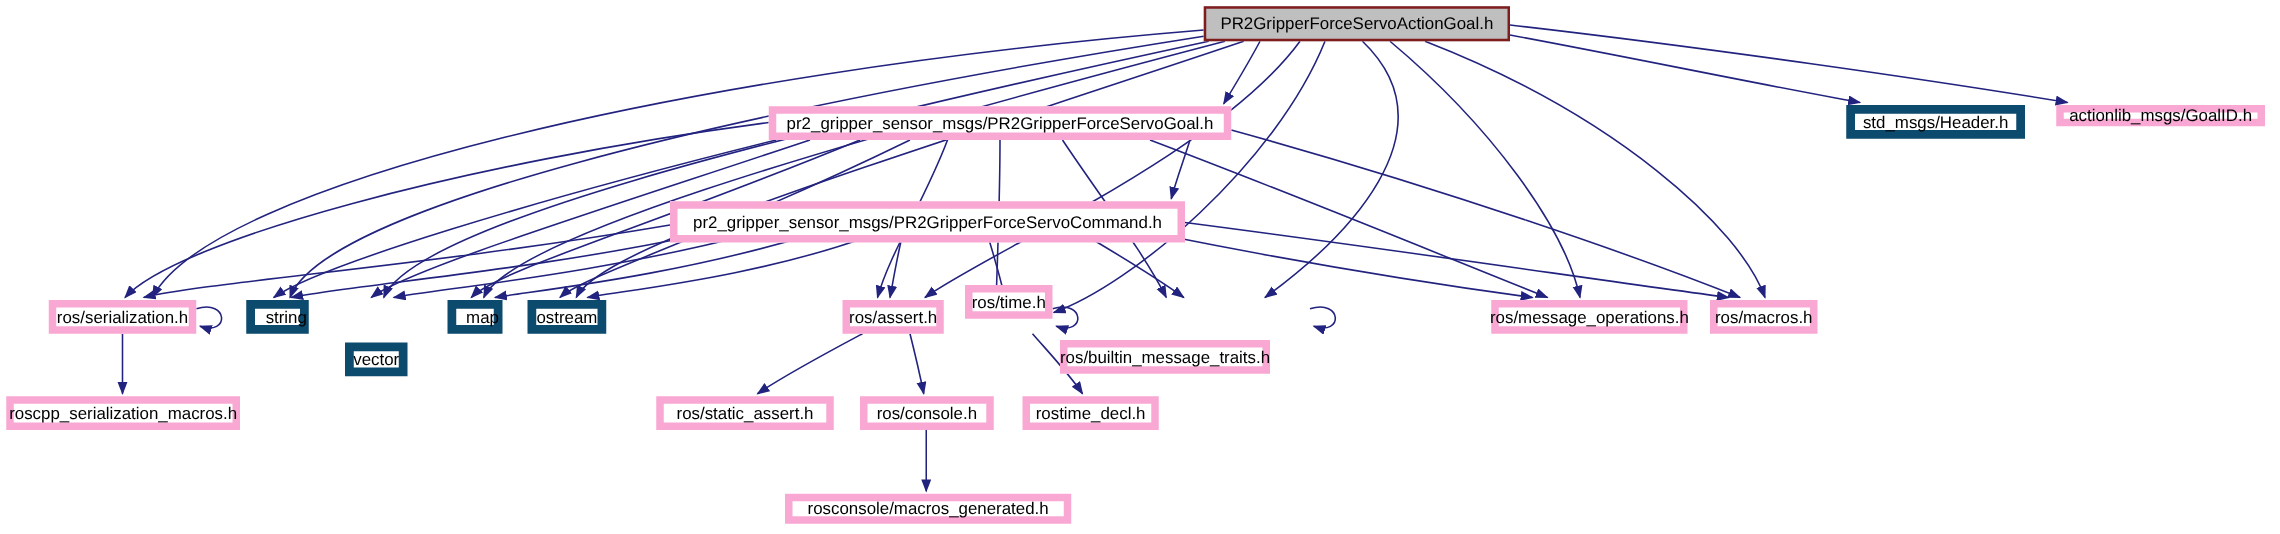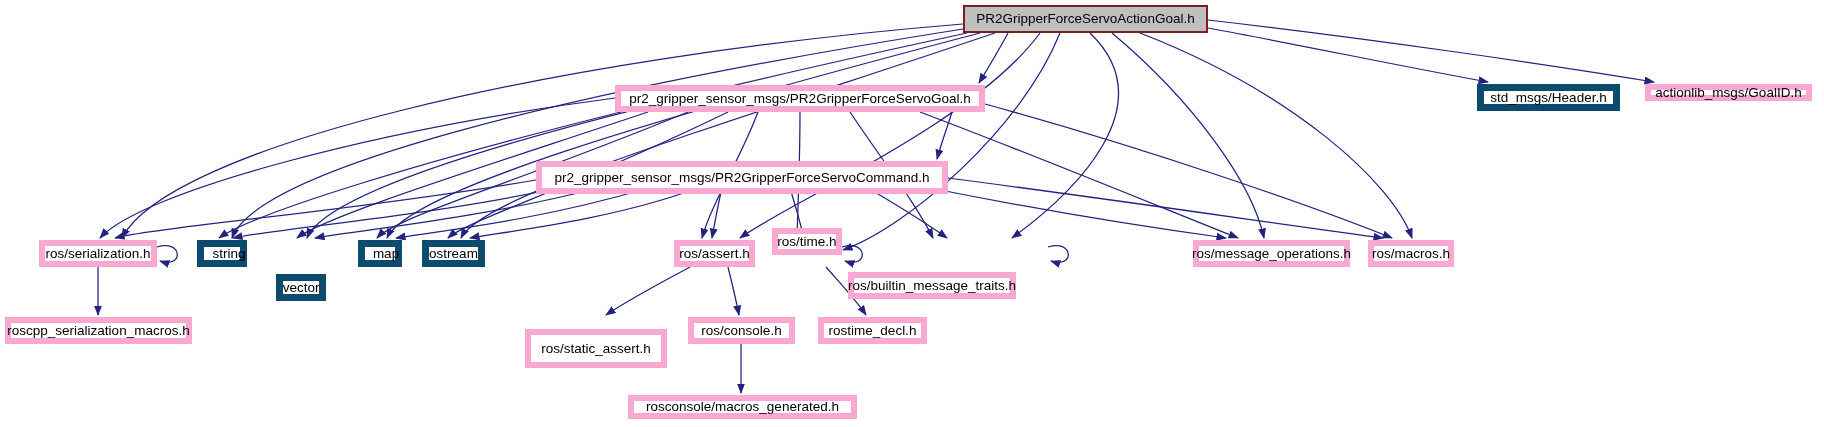--- a/index.html
+++ b/index.html
@@ -96,18 +96,18 @@
       <div class="node external" style="left: 197px; top: 240px; width: 50px; height: 27px; padding-left: 14px;">string</div>
       <div class="node external" style="left: 276px; top: 240px; width: 50px; height: 27px; margin-top: 34px;">vector</div>
       <div class="node external" style="left: 358px; top: 240px; width: 44px; height: 27px; padding-left: 12px;">map</div>
       <div class="node external" style="left: 422px; top: 240px; width: 63px; height: 27px;">ostream</div>
       <div class="node" style="left: 674px; top: 240px; width: 81px; height: 27px;">ros/assert.h</div>
       <div class="node" style="left: 772px; top: 228px; width: 70px; height: 27px;">ros/time.h</div>
       <div class="node" style="left: 848px; top: 240px; width: 168px; height: 27px; margin-top: 32px;">ros/builtin_message_traits.h</div>
       <div class="node" style="left: 1193px; top: 240px; width: 157px; height: 27px;">ros/message_operations.h</div>
       <div class="node" style="left: 1368px; top: 240px; width: 86px; height: 27px;">ros/macros.h</div>
       <div class="node" style="left: 5px; top: 317px; width: 187px; height: 27px;">roscpp_serialization_macros.h</div>
-      <div class="node" style="left: 525px; top: 317px; width: 142px; height: 39px; margin-top: 12px;">ros/static_assert.h</div>
+      <div class="node" style="left: 525px; top: 317px; width: 142px; height: 27px;">ros/static_assert.h</div>
       <div class="node" style="left: 688px; top: 317px; width: 107px; height: 27px;">ros/console.h</div>
       <div class="node" style="left: 818px; top: 317px; width: 109px; height: 27px;">rostime_decl.h</div>
       <div class="node" style="left: 628px; top: 395px; width: 229px; height: 24px;">rosconsole/macros_generated.h</div>
     </div>
 </div>
 
 </body></html>

